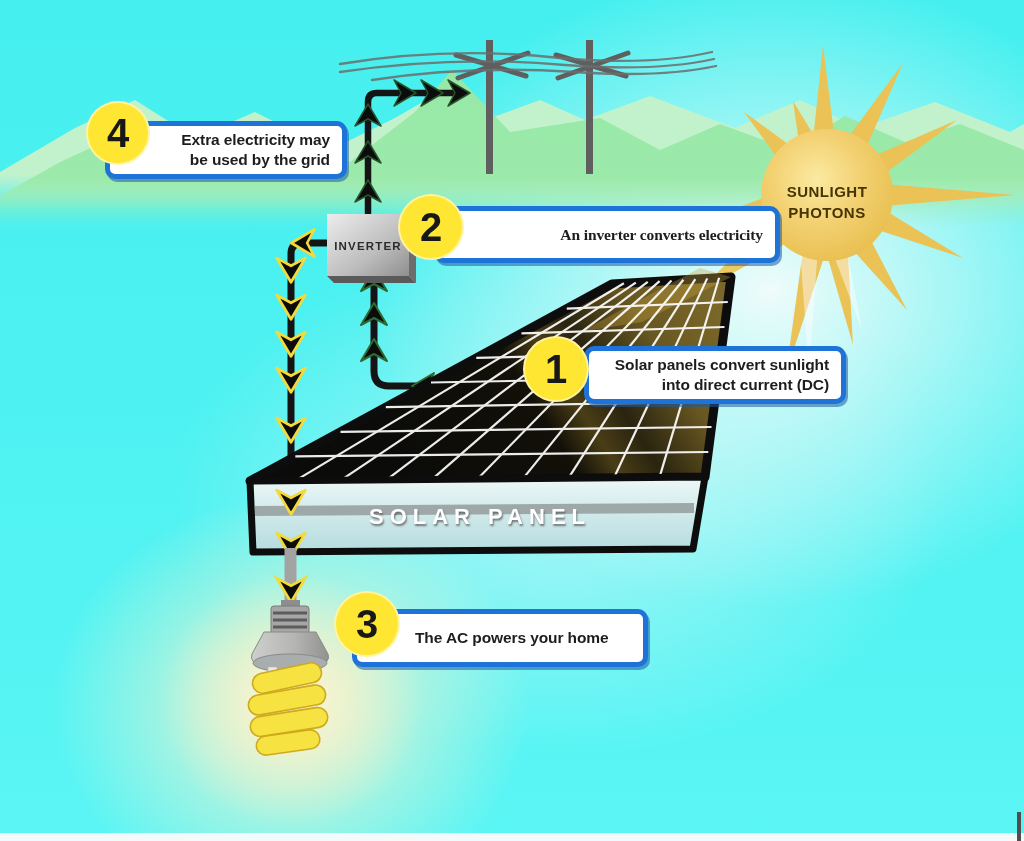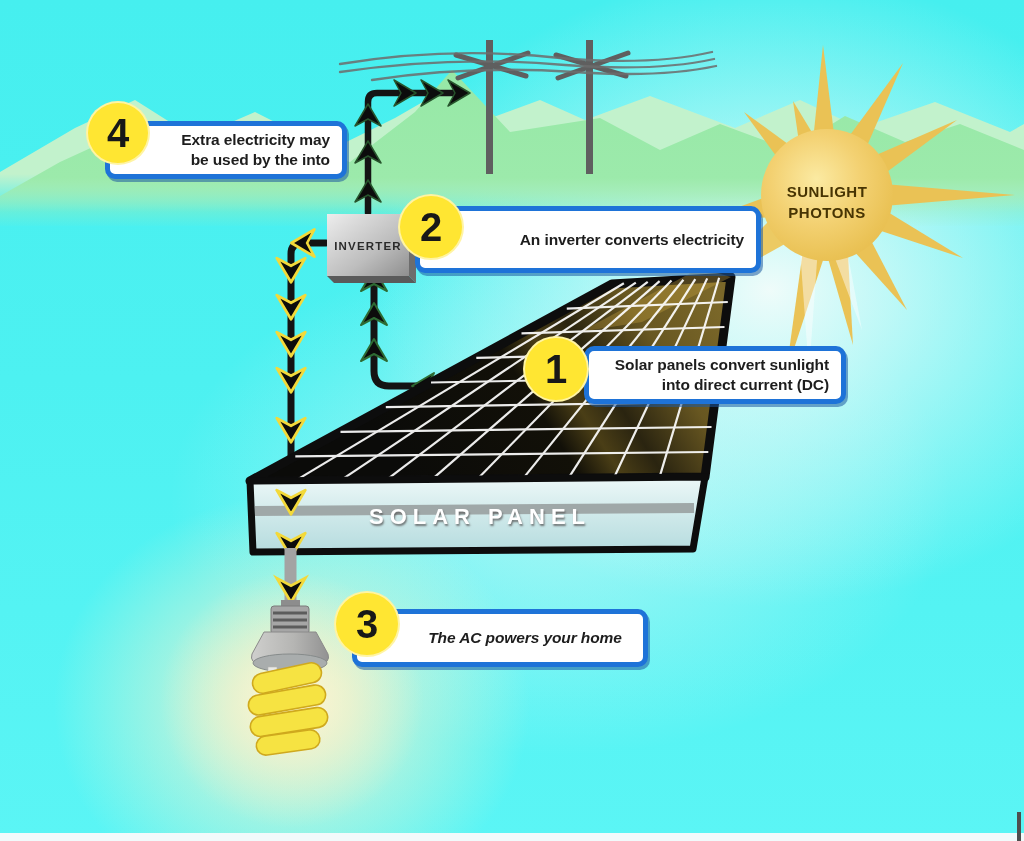--- a/index.html
+++ b/index.html
@@ -19,21 +19,21 @@
   .callout-box{
     position:absolute;background:#fff;
     border:5px solid #1e73d8;border-radius:10px;
     box-shadow:2px 3px 0 rgba(30,90,160,.55);
     box-sizing:border-box;
     display:flex;flex-direction:column;justify-content:center;
     font-weight:700;font-size:15.5px;line-height:1.28;color:#1d1d1d;
     letter-spacing:-.1px;
   }
   .co-right{align-items:flex-end;padding:4px 12px 4px 8px;}
-  .co-center{align-items:center;text-align:center;padding:4px 8px 4px 58px;font-style:italic;}
+  .co-center{align-items:flex-start;text-align:center;padding:4px 8px 4px 58px;}
   .co-num{
     position:absolute;width:66px;height:66px;border-radius:50%;
     background:#ffe632;border:2px solid rgba(255,255,255,.55);
     box-sizing:border-box;
     display:flex;align-items:center;justify-content:center;
     font-weight:800;font-size:40px;color:#181818;
   }
   .bottom-strip{position:absolute;left:0;top:833px;width:1024px;height:8px;background:#f2fafb;}
   .edge-tick{position:absolute;left:1017px;top:812px;width:4px;height:29px;background:#4e4e4e;}
 </style>
@@ -230,27 +230,27 @@
     <g>
       <polygon points="409,214 416,221 416,283 409,276" fill="#6d6d6d"></polygon>
       <polygon points="327,276 409,276 416,283 334,283" fill="#5a5a5a"></polygon>
       <rect x="327" y="214" width="82" height="62" fill="url(#invg)"></rect>
       <text x="368" y="250" text-anchor="middle" font-size="11.5" font-weight="800" letter-spacing="1.2" fill="#2b2b2b">INVERTER</text>
     </g>
   </svg>
 
   <div class="callout-box co-right" style="left:105px;top:121px;width:242px;height:58px;">
     <div>Extra electricity may</div>
-    <div>be used by the into</div>
+    <div>be used by the grid</div>
   </div>
   <div class="co-num" style="left:86px;top:101px;width:64px;height:64px;">
     <span>4</span>
   </div>
 
-  <div class="callout-box co-right" style="left:415px;top:206px;width:346px;height:67px;">
+  <div class="callout-box co-right" style="left:434px;top:206px;width:346px;height:57px;font-family:Liberation Serif, serif;">
     <div>An inverter converts electricity</div>
   </div>
   <div class="co-num" style="left:398px;top:194px;">
     <span>2</span>
   </div>
 
   <div class="callout-box co-right" style="left:584px;top:346px;width:262px;height:58px;">
     <div>Solar panels convert sunlight</div>
     <div>into direct current (DC)</div>
   </div>

